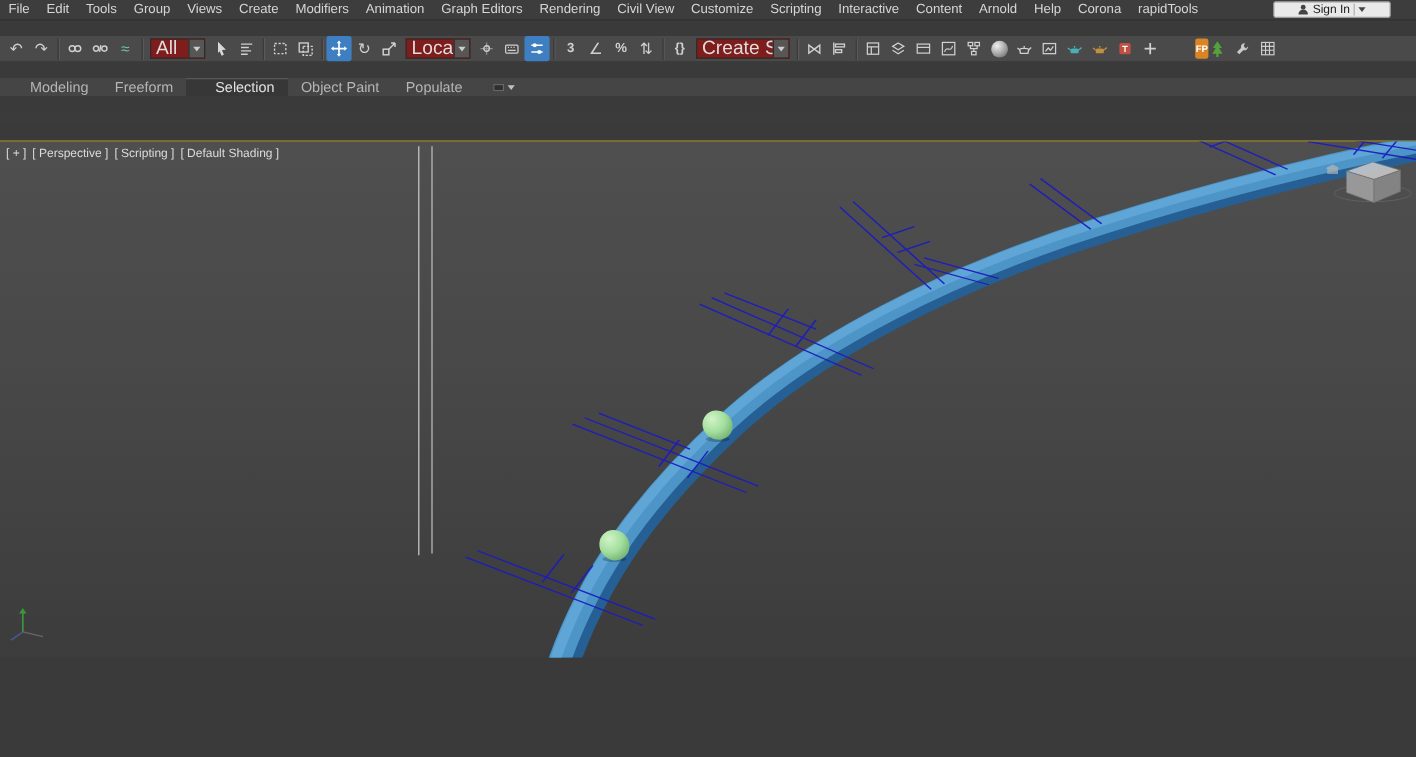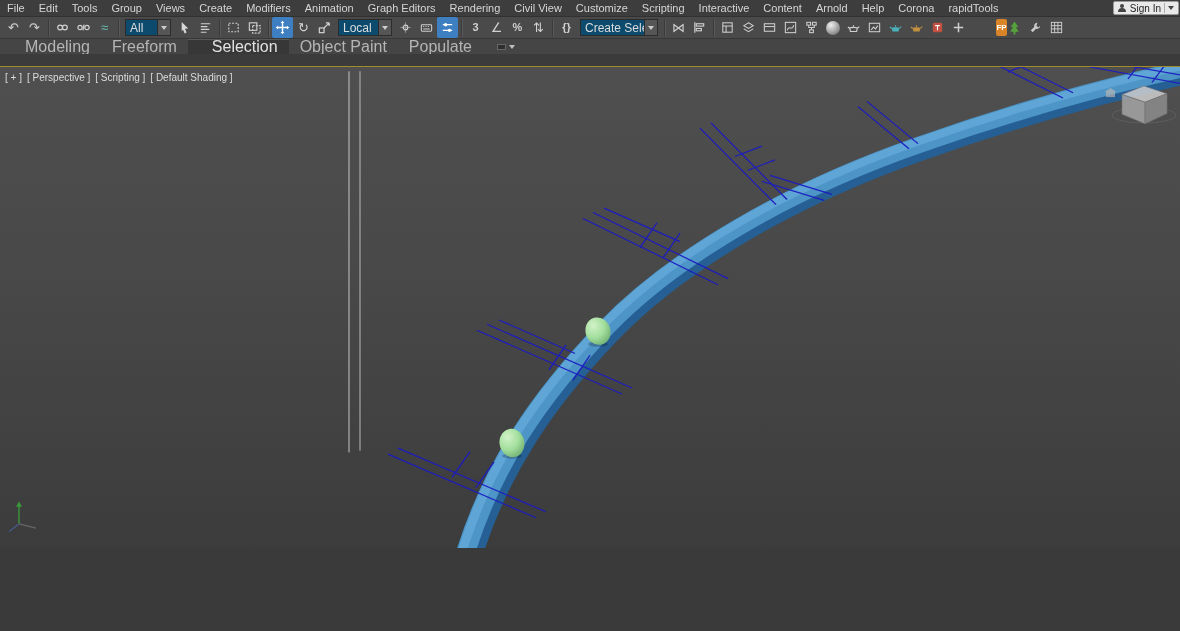--- a/index.html
+++ b/index.html
@@ -1,26 +1,26 @@
 <!DOCTYPE html>
 <html><head>
 <meta charset="utf-8">
 <style>
   * { box-sizing: border-box; margin: 0; padding: 0; user-select: none; }
   html,body { width:1180px; height:631px; overflow:hidden; background:#3a3a3a;
               font-family:"Liberation Sans", sans-serif; cursor:default; }
-  #app { width:1180px; height:548px; display:flex; flex-direction:column; }
+  #app { width:1180px; height:548px; display:flex; flex-direction:column;gap:13px; }
 
   
   .menubar { height:17px; background:#3d3d3d; border-bottom:1px solid #313131;
              display:flex; align-items:center; font-size:11px; color:#d6d6d6; position:relative; }
   .mi { padding:0 7px; line-height:16px; white-space:nowrap; }
-  .signin { position:absolute; right:1px; top:1px; height:14px; background:#e9e9e9;
+  .signin { position:absolute; right:21px; top:1px; height:14px; background:#e9e9e9;
             border:1px solid #9a9a9a; border-radius:2px; display:flex; align-items:center;
-            color:#1c1c1c; font-size:10px; padding:0 4px; gap:3px; }
+            color:#1c1c1c; font-size:10px; padding:0 20px; gap:3px; }
   .person { width:9px; height:9px; position:relative; }
   .person::before { content:""; position:absolute; left:2.5px; top:0; width:4px; height:4px;
                     border-radius:50%; background:#444; }
   .person::after  { content:""; position:absolute; left:0.5px; top:4.5px; width:8px; height:4px;
                     border-radius:4px 4px 0 0; background:#444; }
   .sdv { width:1px; height:10px; background:#b0b0b0; }
   .car { width:0; height:0; border-left:3px solid transparent; border-right:3px solid transparent;
          border-top:4px solid #444; }
 
   
@@ -28,34 +28,34 @@
              display:flex; align-items:center; padding:0 3px; }
   .tb { width:21px; height:21px; display:flex; align-items:center; justify-content:center;
         border-radius:2px; color:#d0d0d0; font-size:13px; flex:none; }
   .tb.active { background:#3e7fc1; color:#ffffff; }
   .tb svg { width:15px; height:15px; display:block; }
   .tb .g { line-height:1; }
   .g.teal { color:#6cc0b4; }
   .g.b10 { font-size:11px; font-weight:bold; }
   .sep { width:1px; height:18px; background:#3a3a3a; box-shadow:1px 0 0 #5a5a5a; margin:0 3px; flex:none; }
   .gap { width:14px; flex:none; }
-  .dd { height:17px; background:#0c4a6e; border:1px solid #2c2c2c; display:flex; align-items:stretch;
-        font-size:12px; color:#dddddd; margin:0 3px; flex:none; overflow:hidden; }
+  .dd { height:17px; background:#7f1d1d; border:1px solid #2c2c2c; display:flex; align-items:stretch;
+        font-size:16px; color:#dddddd; margin:0 3px; flex:none; overflow:hidden; }
   .dd .val { padding:1px 4px 0; white-space:nowrap; overflow:hidden; flex:1; line-height:14px; }
   .dd .btn { width:13px; background:#565656; border-left:1px solid #2c2c2c;
              display:flex; align-items:center; justify-content:center; }
   .dd .btn .car { border-top-color:#cccccc; }
   .fpbox { width:17px; height:17px; background:#d98426; border-radius:2px; color:#fff;
            font-size:8px; font-weight:bold; display:flex; align-items:center; justify-content:center;margin-left:16px; }
   .sphere { width:14px; height:14px; border-radius:50%;
             background:radial-gradient(circle at 35% 30%, #efefef, #9a9a9a 60%, #555 100%); }
 
   
   .ribbonrow { height:15px; background:#454545; display:flex; align-items:stretch;
-               font-size:16px; color:#b5b5b5; padding-left:14px; }
+               font-size:12px; color:#b5b5b5; padding-left:14px; }
   .rtab { padding:1px 11px 0; line-height:14px; white-space:nowrap; }
   .rtab.active { background:#373737; color:#e2e2e2; box-shadow:inset 0 1px 0 #585858;padding-left:24px; }
   .ribmin { display:flex; align-items:center; gap:3px; margin-left:10px; padding:0 4px; }
   .minrect { width:9px; height:6px; background:#2f2f2f; border:1px solid #666; }
   .ribmin .car { border-top-color:#c0c0c0; }
 
   .strip { height:14px; background:#3b3b3b; }
 
   
   .viewport { position:relative; height:559px; border-top:1px solid #9f8b2d;

